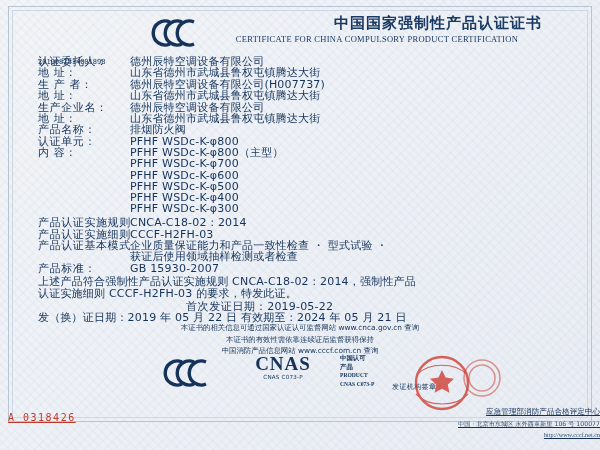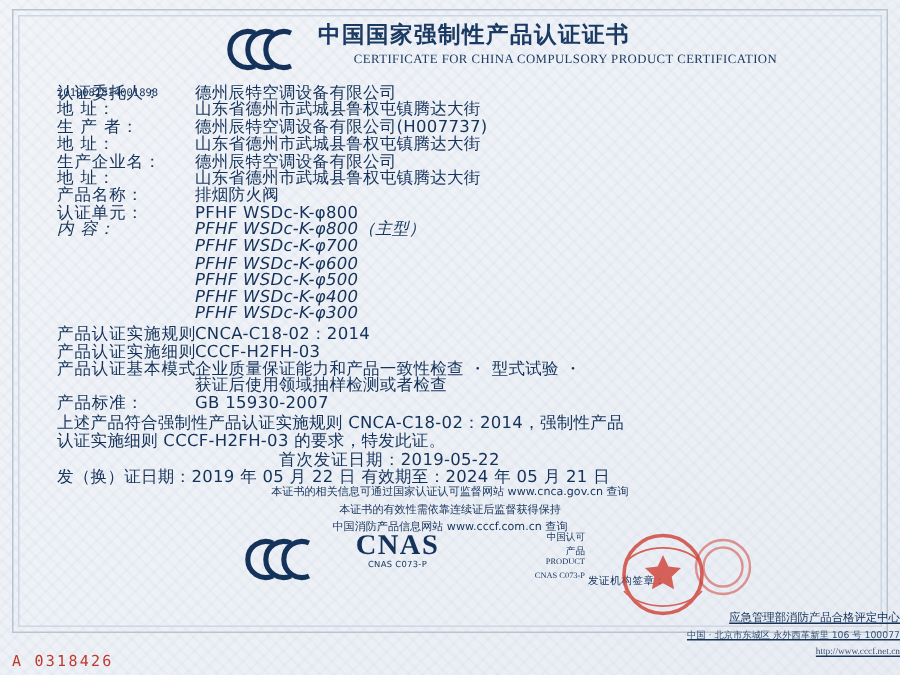--- a/index.html
+++ b/index.html
@@ -64,21 +64,21 @@
     top: 8px;
     width: 56px;
     height: 34px;
   }
   .ccc-logo-top svg { display: block; }
   .title-zh {
     position: absolute;
     left: 212px;
     top: 6px;
     width: 330px;
-    text-align: left;
+    text-align: right;
     font-family: "DejaVu Sans", sans-serif;
     font-size: 15px;
     font-weight: bold;
     color: #1b3a63;
     letter-spacing: 1px;
     white-space: nowrap;
   }
   .title-en {
     position: absolute;
     left: 212px;
@@ -126,21 +126,21 @@
   .cert-no-row {
     position: absolute;
     left: 38px;
     top: 58px;
     width: 528px;
     text-align: left;
     font-family: "DejaVu Sans Mono", monospace;
     font-size: 7px;
     color: #14325a;
   }
-  .sub-list .row { height: 11.2px; font-style: italic; }
+  .sub-list .row { height: 11.2px; }
 
   
   .notice {
     position: absolute;
     left: 0;
     top: 322px;
     width: 600px;
     text-align: center;
     font-family: "DejaVu Sans", sans-serif;
     font-size: 7.4px;
@@ -159,21 +159,21 @@
   }
   .ccc-mark {
     position: absolute;
     left: 160px;
     top: 4px;
     width: 56px;
     height: 34px;
   }
   .cnas-mark {
     position: absolute;
-    left: 222px;
+    left: 240px;
     top: 2px;
     width: 86px;
     text-align: center;
   }
   .cnas-word {
     font-family: "Liberation Serif", serif;
     font-size: 19px;
     font-weight: bold;
     color: #14325a;
     letter-spacing: 1px;
@@ -181,28 +181,29 @@
   }
   .cnas-sub {
     font-family: "DejaVu Sans", sans-serif;
     font-size: 5.6px;
     color: #14325a;
     line-height: 7.5px;
     letter-spacing: 0.2px;
   }
   .cn-accredit {
     position: absolute;
-    left: 320px;
+    left: 340px;
     top: 2px;
     width: 70px;
-    text-align: right;
+    text-align: left;
     font-family: "DejaVu Sans", sans-serif;
     font-size: 6.4px;
     color: #14325a;
     line-height: 8.6px;
+    font-weight: bold;
   }
   .cn-accredit .en {
     font-family: "Liberation Serif", serif;
     font-size: 5.6px;
   }
   .sig-label {
     position: absolute;
     left: 392px;
     top: 30px;
     font-family: "DejaVu Sans", sans-serif;
@@ -238,25 +239,26 @@
     margin-top: 1px;
   }
   .footer .url {
     font-family: "Liberation Serif", serif;
     font-size: 6.2px;
     color: #35506f;
   }
   .barcode-no {
     position: absolute;
     left: 8px;
-    top: 436px;
+    top: 412px;
     font-family: "DejaVu Sans Mono", monospace;
     font-size: 10px;
     color: #c0392b;
     letter-spacing: 1.5px;
+    text-decoration: underline;
   }
   .red-stamp-small {
     position: absolute;
     right: 96px;
     top: 356px;
     width: 44px;
     height: 44px;
     opacity: 0.85;
   }
 </style>

